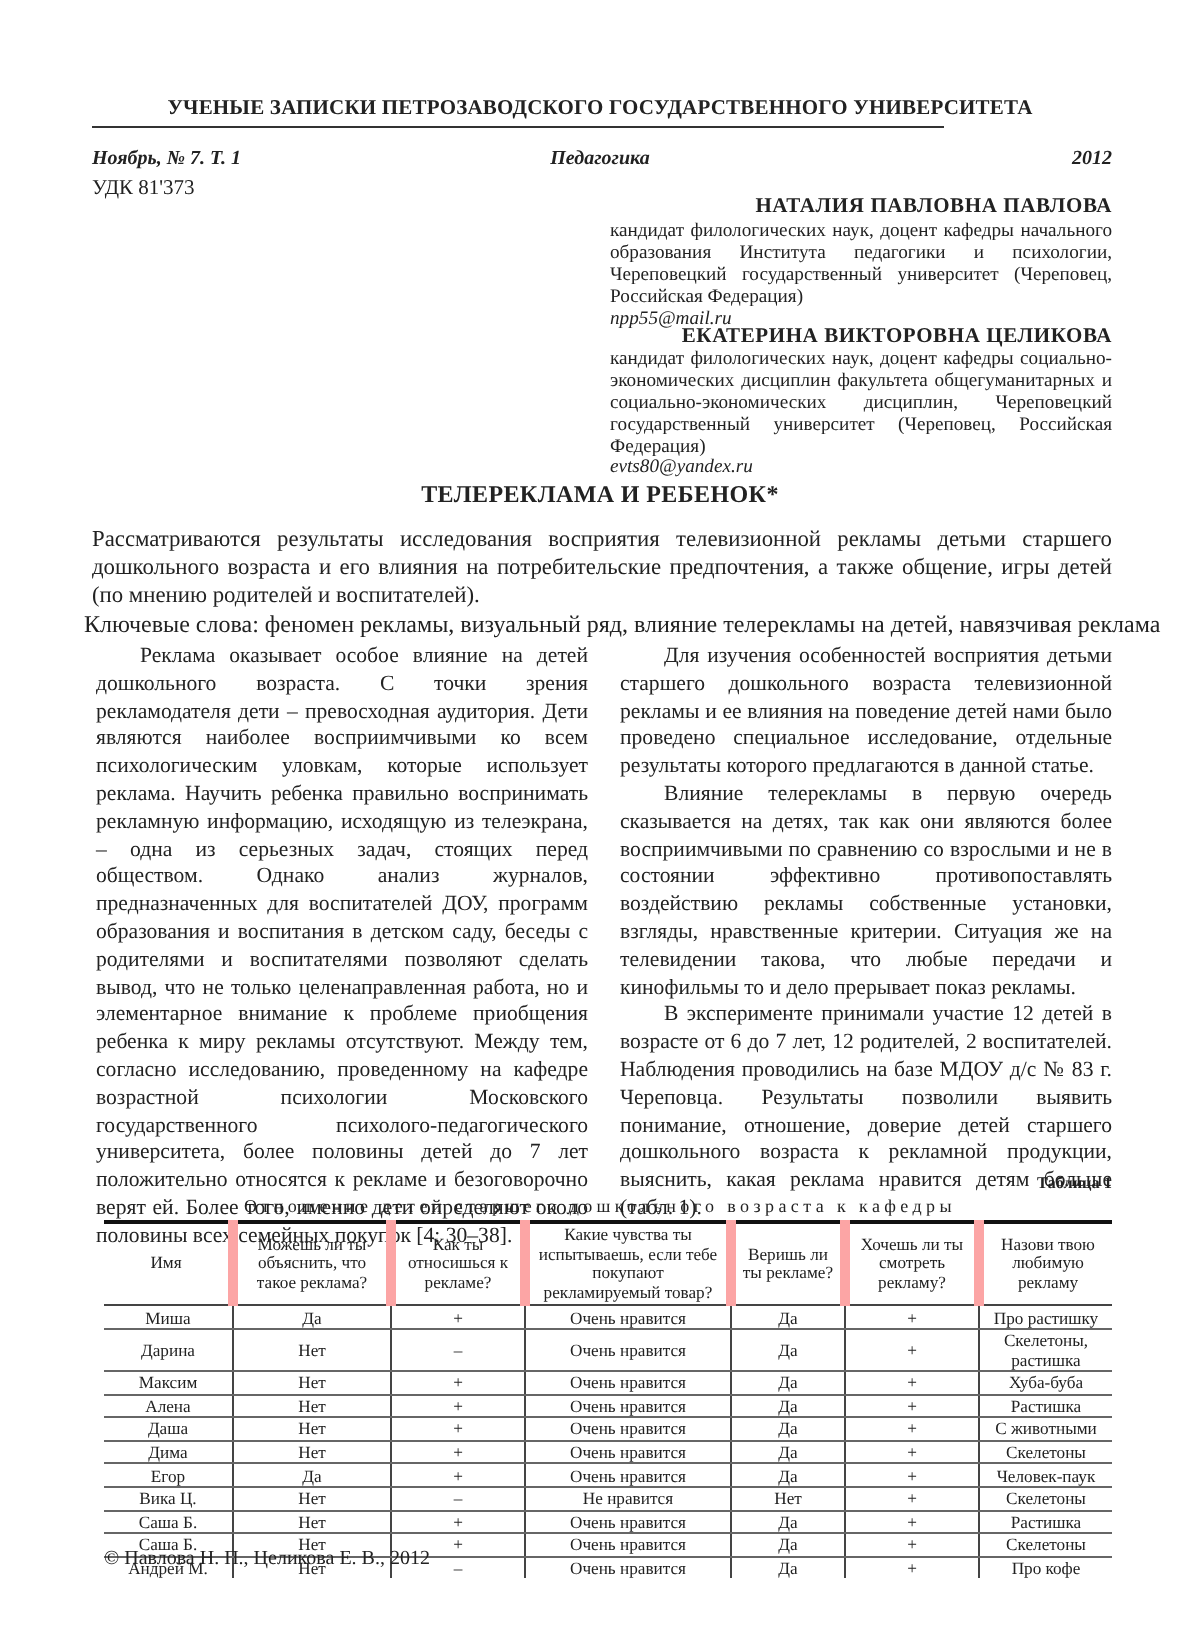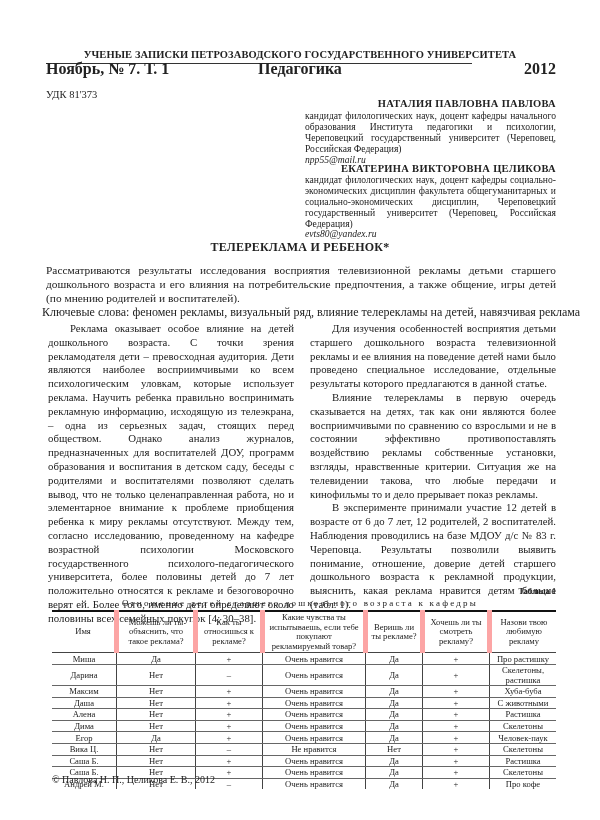--- a/index.html
+++ b/index.html
@@ -7,21 +7,21 @@
     width: 600px; height: 820px; position: relative; overflow: hidden;
     font-family: "Liberation Serif", serif; color: #222;
   }
   .abs { position: absolute; }
   #journal-title {
     left: 0; width: 600px; top: 49px; text-align: center;
     font-size: 10.5px; font-weight: bold; letter-spacing: 0.1px;
   }
   #header-rule { left: 46px; width: 426px; top: 63px; height: 0; border-top: 1px solid #333; width: 426px; }
   #header-rule { width: 426px; }
-  .meta { top: 60px; font-size: 16px; font-weight: bold; }
+  .meta { top: 74px; font-size: 10px; font-weight: bold; font-style: italic; }
   #issue { left: 46px; }
   #section { left: 0; width: 600px; text-align: center; }
   #year { right: 44px; }
   #udk { left: 46px; top: 89px; font-size: 10.5px; }
   .author-name { right: 44px; font-size: 10.5px; font-weight: bold; text-align: right; letter-spacing: 0.3px; }
   .author-info { left: 305px; width: 251px; font-size: 9.6px; line-height: 11px; text-align: justify; }
   .email { left: 305px; font-size: 9.6px; font-style: italic; }
   #a1-name { top: 98px; }
   #a1-info { top: 110px; }
   #a1-email { top: 154px; }
@@ -130,36 +130,36 @@
       <tr>
         <td>Максим</td>
         <td>Нет</td>
         <td>+</td>
         <td>Очень нравится</td>
         <td>Да</td>
         <td>+</td>
         <td>Хуба-буба</td>
       </tr>
       <tr>
+        <td>Алена</td>
+        <td>Нет</td>
+        <td>+</td>
+        <td>Очень нравится</td>
+        <td>Да</td>
+        <td>+</td>
+        <td>Растишка</td>
+      </tr>
+      <tr>
         <td>Даша</td>
         <td>Нет</td>
         <td>+</td>
         <td>Очень нравится</td>
         <td>Да</td>
         <td>+</td>
         <td>С животными</td>
-      </tr>
-      <tr>
-        <td>Алена</td>
-        <td>Нет</td>
-        <td>+</td>
-        <td>Очень нравится</td>
-        <td>Да</td>
-        <td>+</td>
-        <td>Растишка</td>
       </tr>
       <tr>
         <td>Дима</td>
         <td>Нет</td>
         <td>+</td>
         <td>Очень нравится</td>
         <td>Да</td>
         <td>+</td>
         <td>Скелетоны</td>
       </tr>

